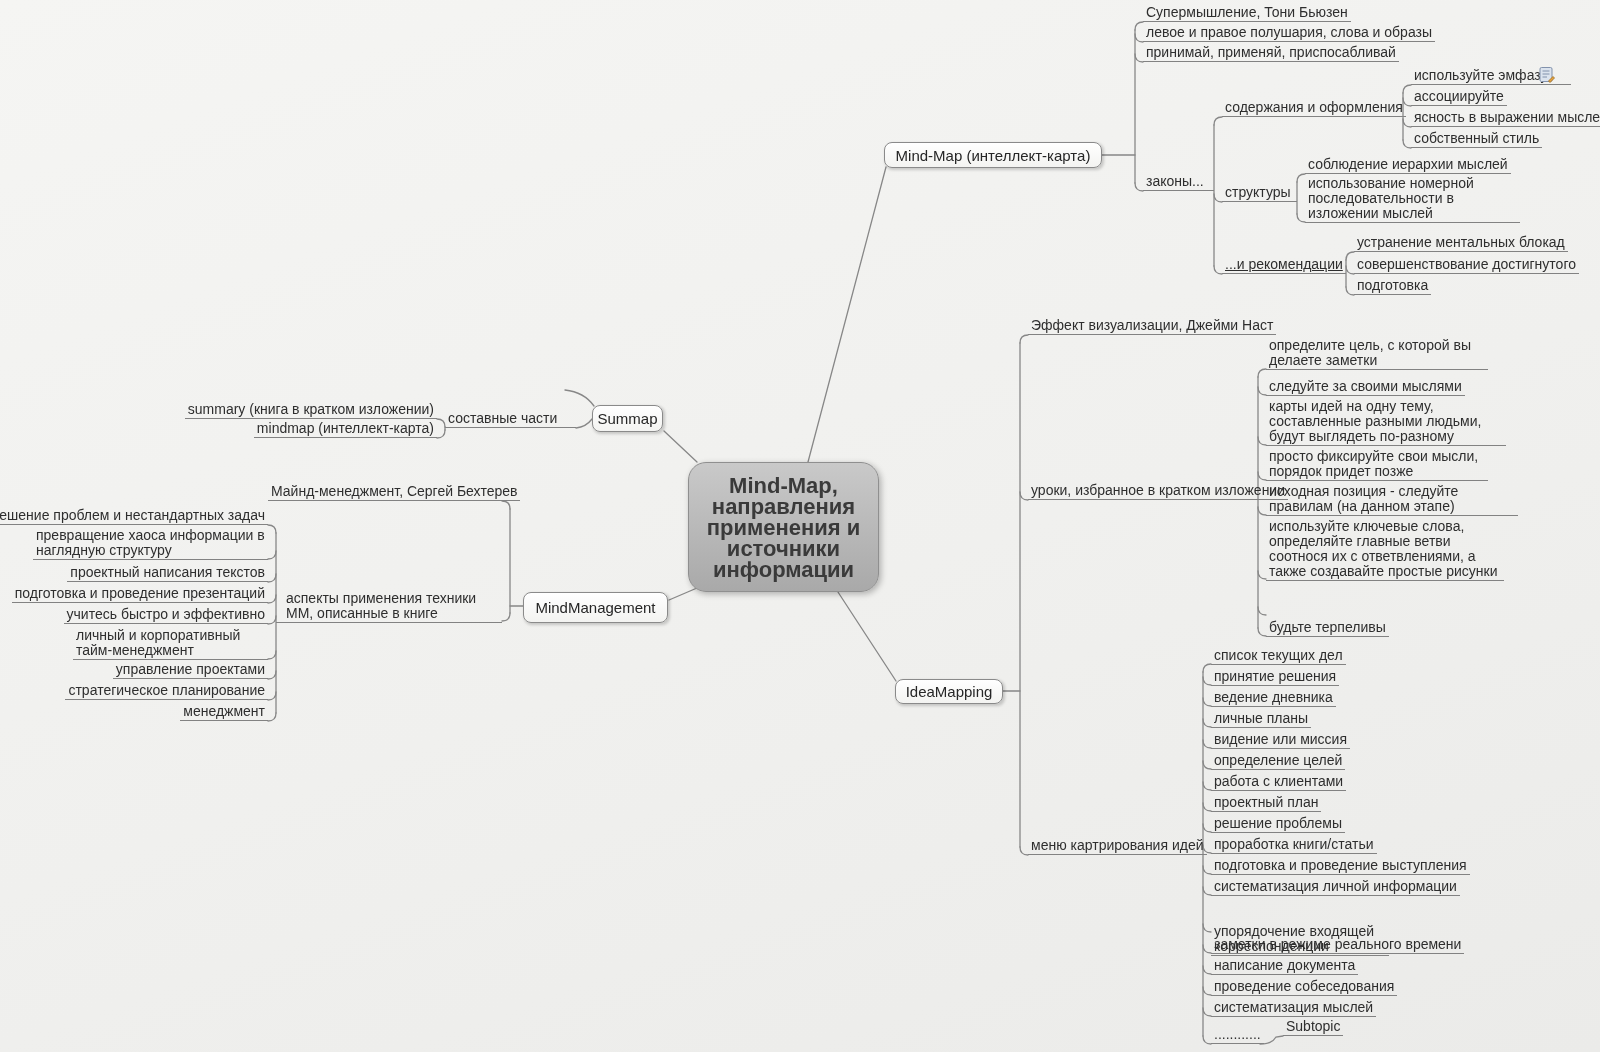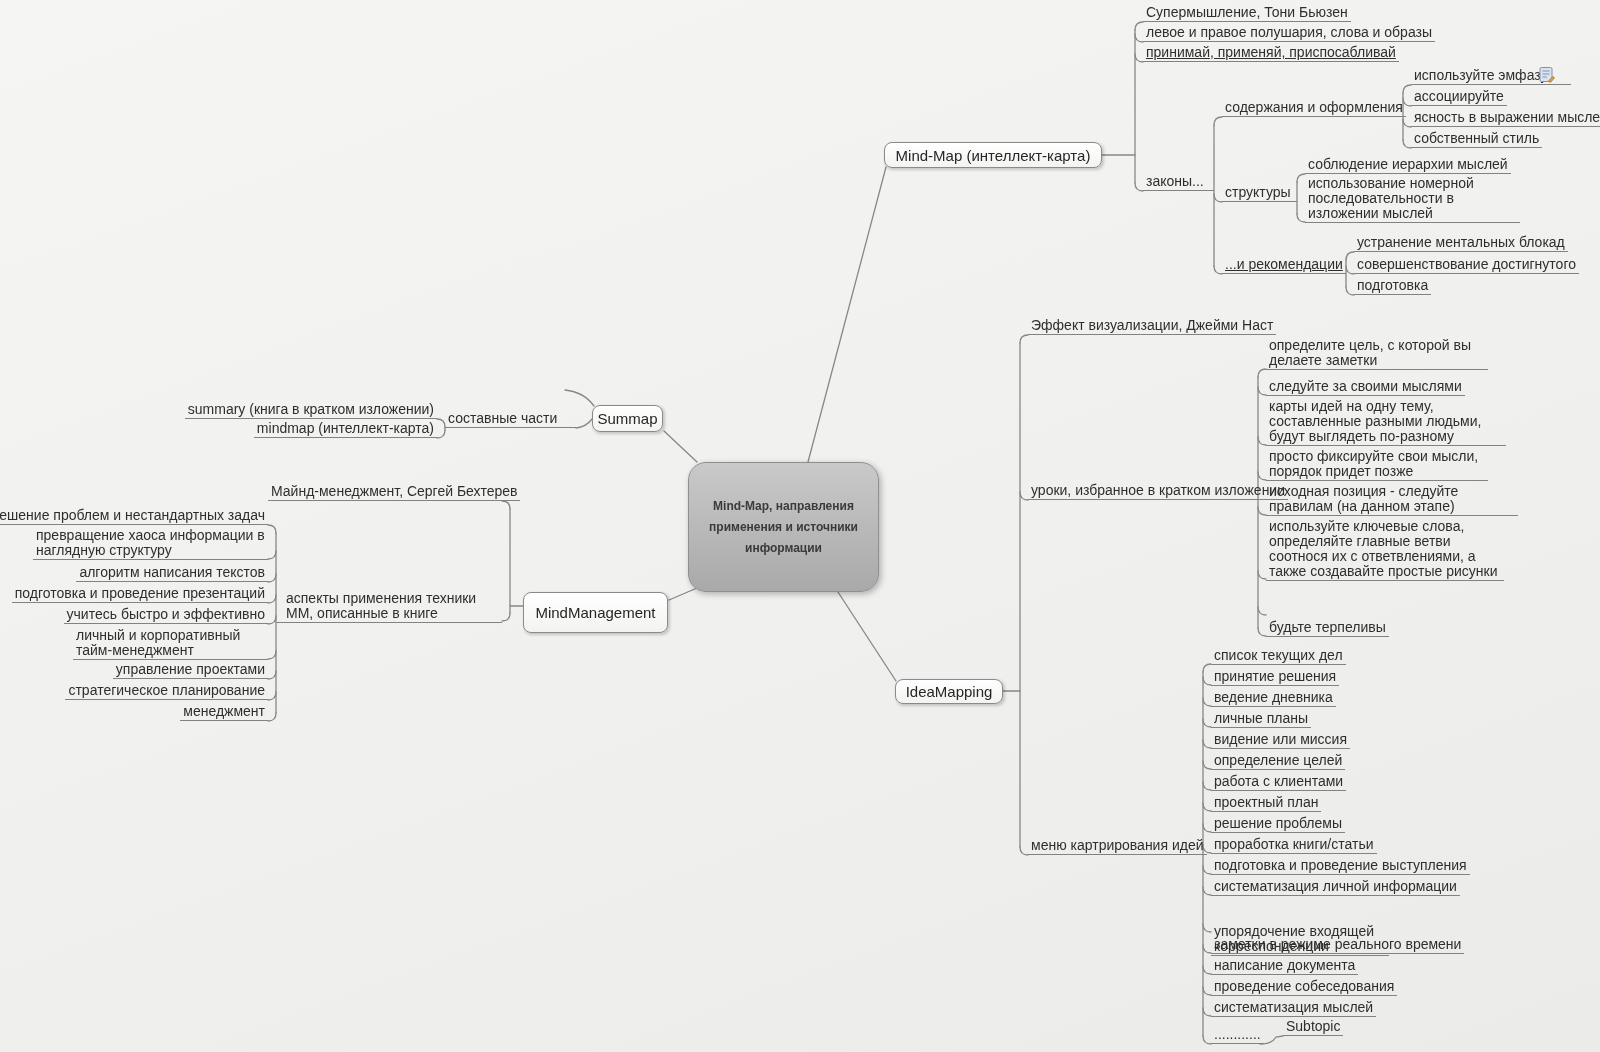--- a/index.html
+++ b/index.html
@@ -28,21 +28,21 @@
   }
   .central{
     position:absolute;left:688px;top:462px;width:189px;height:128px;
     background:linear-gradient(#c9c9c9,#a9a9a9);
     border:1.5px solid #8f8f8f;border-radius:18px;
     display:flex;align-items:center;justify-content:center;
     box-shadow:2px 2px 6px rgba(0,0,0,0.28);
   }
   .central span{
     display:block;width:162px;text-align:center;
-    font-weight:bold;font-size:12px;line-height:21px;color:#3a3a3a;
+    font-weight:bold;font-size:22px;line-height:21px;color:#3a3a3a;
   }
   .ico{position:absolute;left:1538px;top:66px;width:18px;height:18px;}
 </style>
 </head>
 <body>
 
 <div id="canvas">
 
   <svg id="wires">
     <g fill="none" stroke="#878787" stroke-width="1.3" stroke-linecap="round">
@@ -136,30 +136,30 @@
   <div class="central">
     <span>Mind-Map, направления применения и источники информации</span>
   </div>
 
   <div class="node" style="left:884px;top:142px;width:218px;height:26px;">
       <span>Mind-Map (интеллект-карта)</span>
     </div>
   <div class="node" style="left:592px;top:405px;width:71px;height:27px;">
       <span>Summap</span>
     </div>
-  <div class="node" style="left:523px;top:592px;width:145px;height:41px;">
+  <div class="node" style="left:523px;top:592px;width:145px;height:31px;">
       <span>MindManagement</span>
     </div>
   <div class="node" style="left:895px;top:679px;width:108px;height:25px;">
       <span>IdeaMapping</span>
     </div>
 
   <div class="t" style="left:1143px;top:5px;">Супермышление, Тони Бьюзен</div>
   <div class="t" style="left:1143px;top:25px;">левое и правое полушария, слова и образы</div>
-  <div class="t" style="left:1143px;top:45px;text-decoration:underline;">принимай, применяй, приспосабливай</div>
+  <div class="t" style="left:1143px;top:45px;">принимай, применяй, приспосабливай</div>
   <div class="t" style="left:1143px;top:174px;min-width:71px;">законы...</div>
   <div class="t" style="left:1222px;top:100px;min-width:181px;">содержания и оформления</div>
   <div class="t" style="left:1411px;top:68px;width:160px;">используйте эмфазу</div>
   <span class="ico">
     <svg width="18" height="18" viewBox="0 0 18 18">
       <rect x="2" y="1.5" width="12" height="14" rx="1.5" fill="#dbe3ee" stroke="#8292ac" stroke-width="1"></rect>
       <line x1="4.5" y1="5" x2="11.5" y2="5" stroke="#8292ac" stroke-width="1"></line>
       <line x1="4.5" y1="8" x2="11.5" y2="8" stroke="#8292ac" stroke-width="1"></line>
       <line x1="4.5" y1="11" x2="9" y2="11" stroke="#8292ac" stroke-width="1"></line>
       <path d="M10.5,15 L15,10.5 L16.5,12 L12,16.5 Z" fill="#e8a33d" stroke="#9a6b20" stroke-width="0.8"></path>
@@ -177,21 +177,21 @@
   <div class="t" style="left:1354px;top:278px;">подготовка</div>
 
   <div class="t" style="left:445px;top:411px;min-width:131px;">составные части</div>
   <div class="t ra" style="right:1163px;top:402px;">summary (книга в кратком изложении)</div>
   <div class="t ra" style="right:1163px;top:421px;">mindmap (интеллект-карта)</div>
 
   <div class="t" style="left:268px;top:484px;min-width:234px;">Майнд-менеджмент, Сергей Бехтерев</div>
   <div class="t w" style="left:276px;top:591px;width:226px;padding-left:10px;">аспекты применения техники ММ, описанные в книге</div>
   <div class="t ra" style="right:1332px;top:508px;">решение проблем и нестандартных задач</div>
   <div class="t w" style="left:33px;top:528px;width:235px;">превращение хаоса информации в наглядную структуру</div>
-  <div class="t ra" style="right:1332px;top:565px;">алгоритм написания текстов</div>
+  <div class="t ra" style="right:1332px;top:565px;">проектный написания текстов</div>
   <div class="t ra" style="right:1332px;top:586px;">подготовка и проведение презентаций</div>
   <div class="t ra" style="right:1332px;top:607px;">учитесь быстро и эффективно</div>
   <div class="t w" style="left:73px;top:628px;width:195px;">личный и корпоративный тайм-менеджмент</div>
   <div class="t ra" style="right:1332px;top:662px;">управление проектами</div>
   <div class="t ra" style="right:1332px;top:683px;">стратегическое планирование</div>
   <div class="t ra" style="right:1332px;top:704px;">менеджмент</div>
 
   <div class="t" style="left:1028px;top:318px;">Эффект визуализации, Джейми Наст</div>
   <div class="t" style="left:1028px;top:483px;min-width:230px;">уроки, избранное в кратком изложении</div>
   <div class="t w" style="left:1266px;top:338px;width:222px;">определите цель, с которой вы делаете заметки</div>

